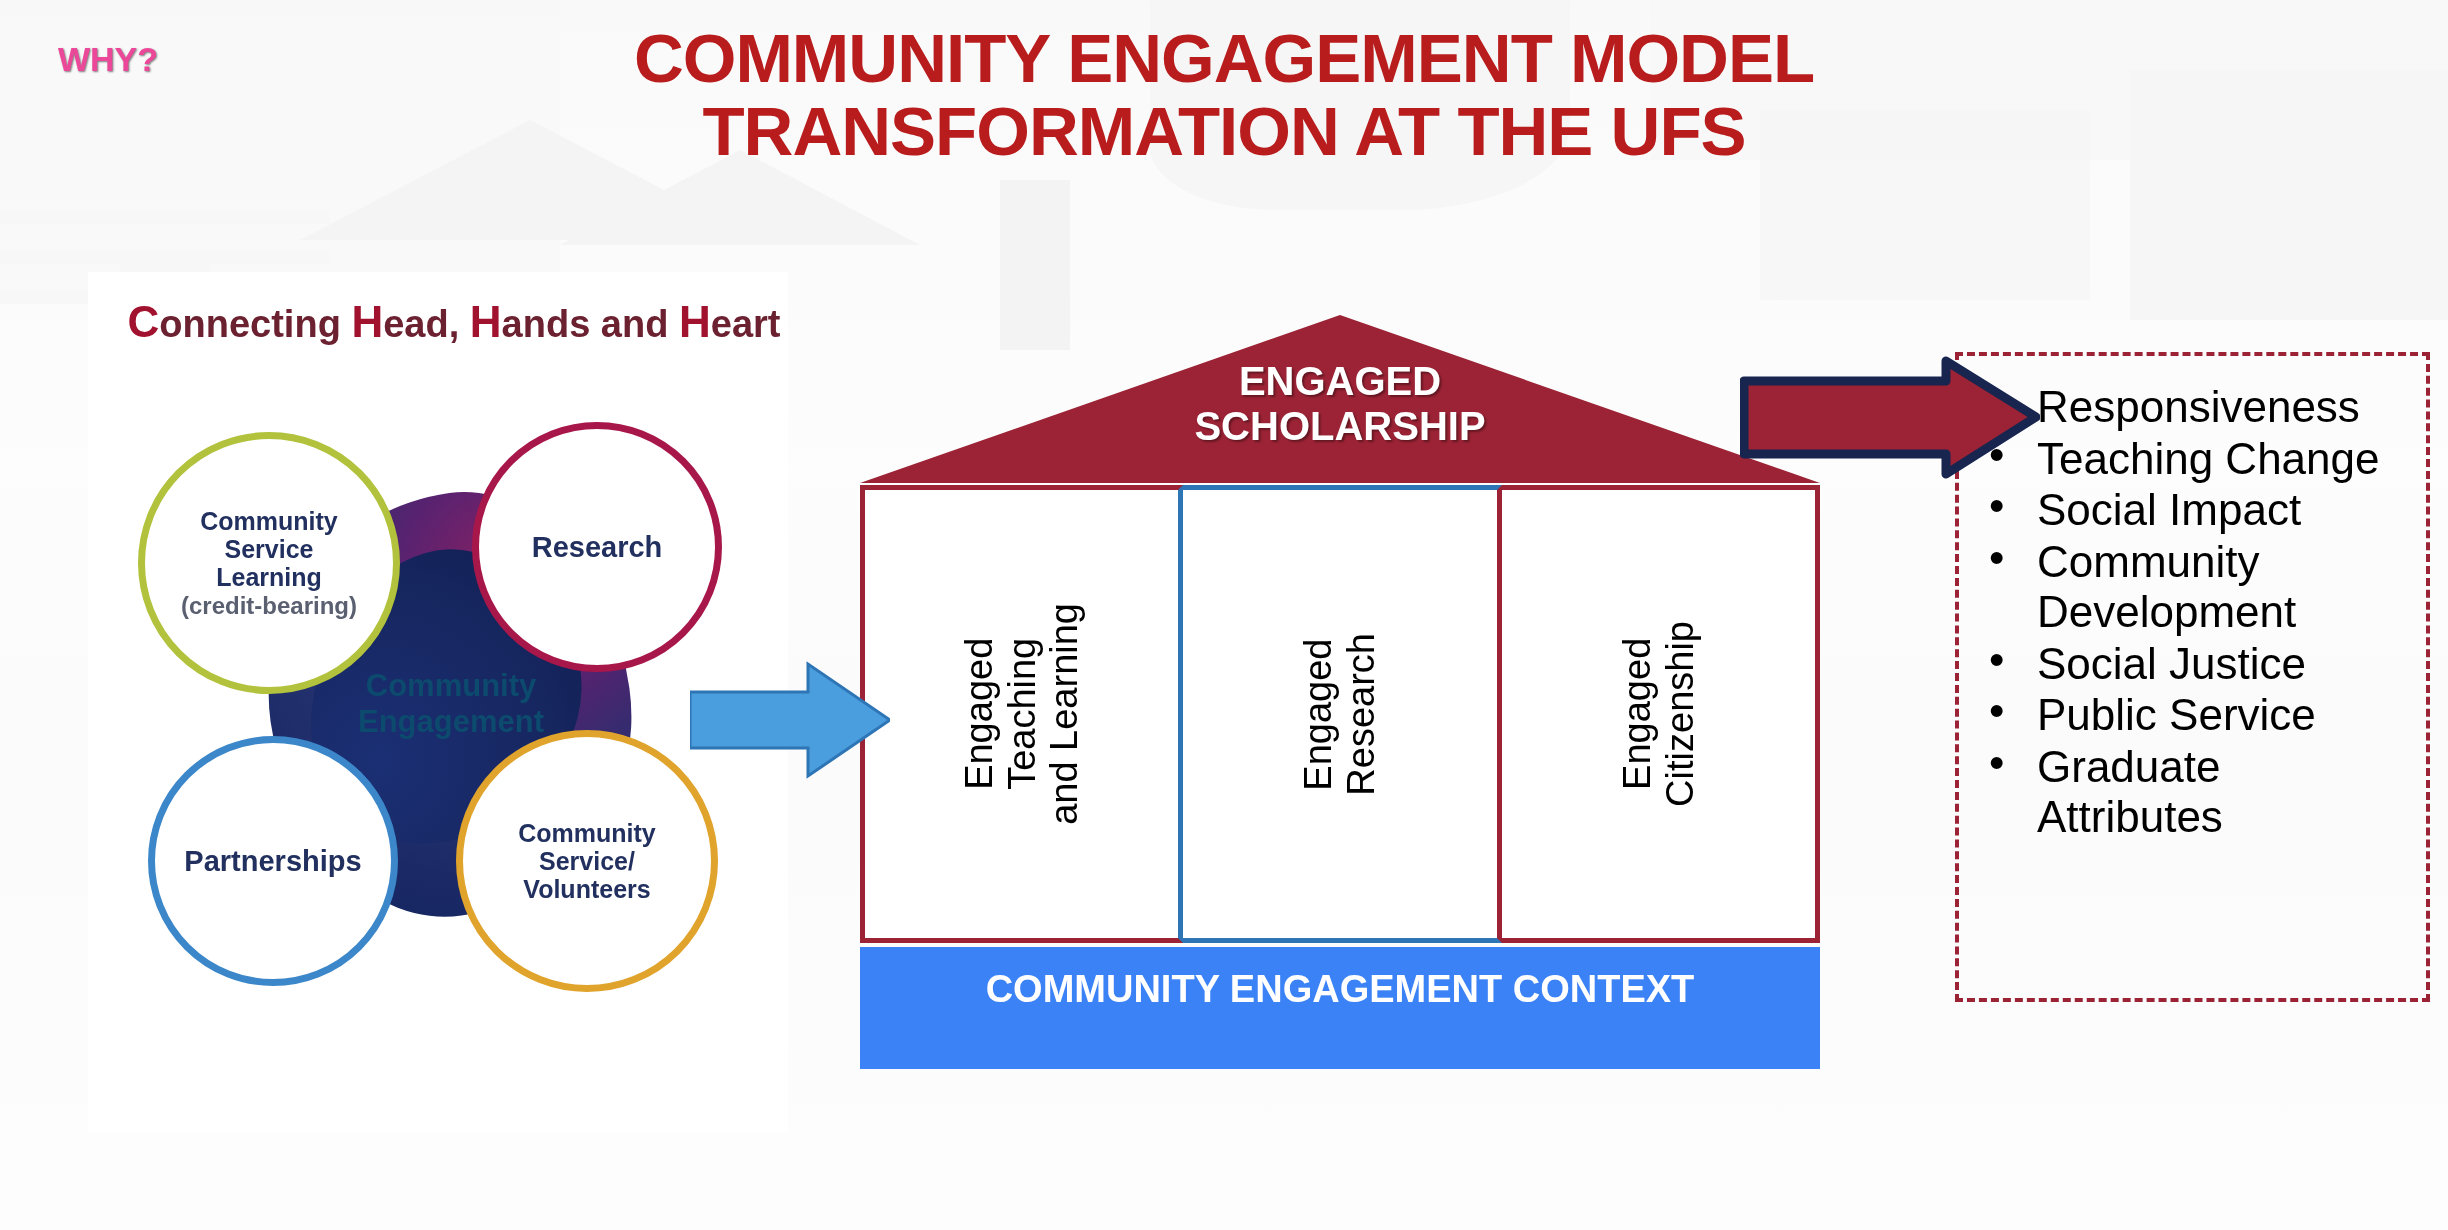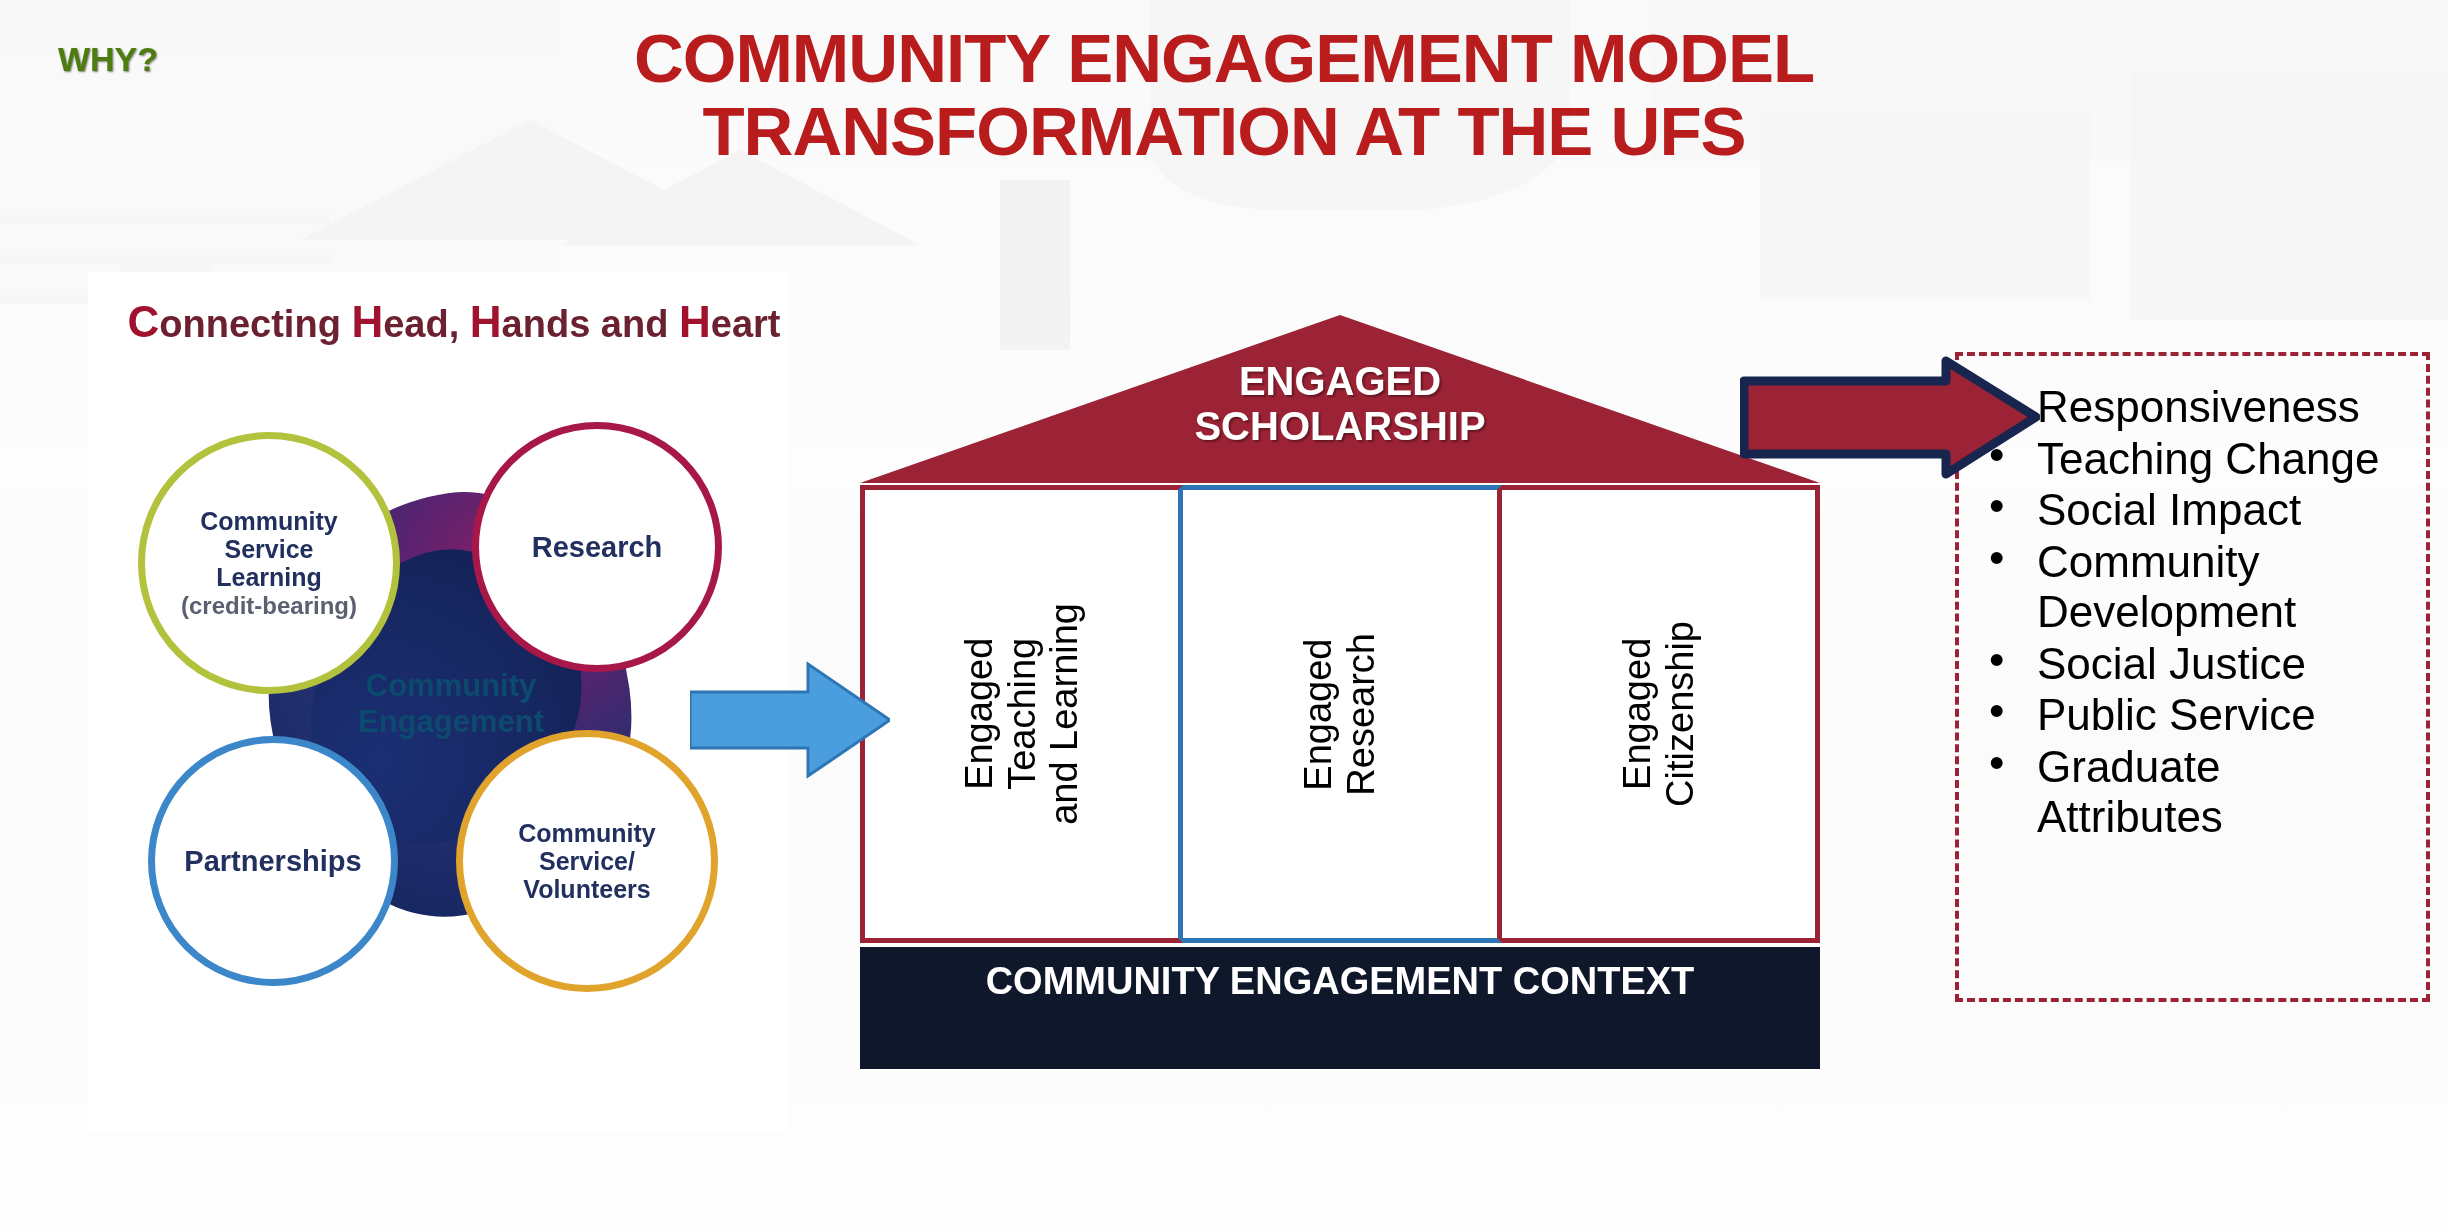--- a/index.html
+++ b/index.html
@@ -85,31 +85,31 @@
     display:flex;align-items:center;justify-content:center;
   }
   .pillar .vtext{
     writing-mode:vertical-rl;transform:rotate(180deg);
     font-size:38px;line-height:1.12;color:#000;text-align:center;white-space:pre-line;
   }
   .p1{border:5px solid #9B2335;border-right:5px solid #2e75b6;}
   .p2{border:5px solid #2e75b6;border-right:5px solid #9B2335;border-left:none;}
   .p3{border:5px solid #9B2335;border-left:none;}
   .base{
-    position:absolute;left:0;top:632px;width:960px;height:122px;background:#0f172a;
-    color:#fff;text-align:center;padding-top:12px;box-sizing:border-box;
+    position:absolute;left:0;top:632px;width:960px;height:122px;background:#3b82f6;
+    color:#fff;text-align:center;padding-top:20px;box-sizing:border-box;
   }
   .base .b1{font-size:38px;font-weight:bold;line-height:1.2;}
   .base .b2{font-size:36px;line-height:1.25;}
 
   
   .why{position:absolute;left:1740px;top:355px;width:300px;height:125px;z-index:30;}
   .why-label{
     position:absolute;left:28px;top:40px;width:160px;text-align:center;
-    color:#4d7c0f;font-size:34px;font-weight:bold;
+    color:#ec4899;font-size:34px;font-weight:bold;
     text-shadow:1px 1px 2px rgba(0,0,0,.5);z-index:3;
   }
 
   
   .why-box{
     position:absolute;left:1955px;top:352px;width:475px;height:650px;
     border:4px dashed #9B2335;box-sizing:border-box;z-index:22;
     padding:26px 10px 10px 16px;
   }
   .why-box ul{list-style:none;margin:0;padding:0;}

